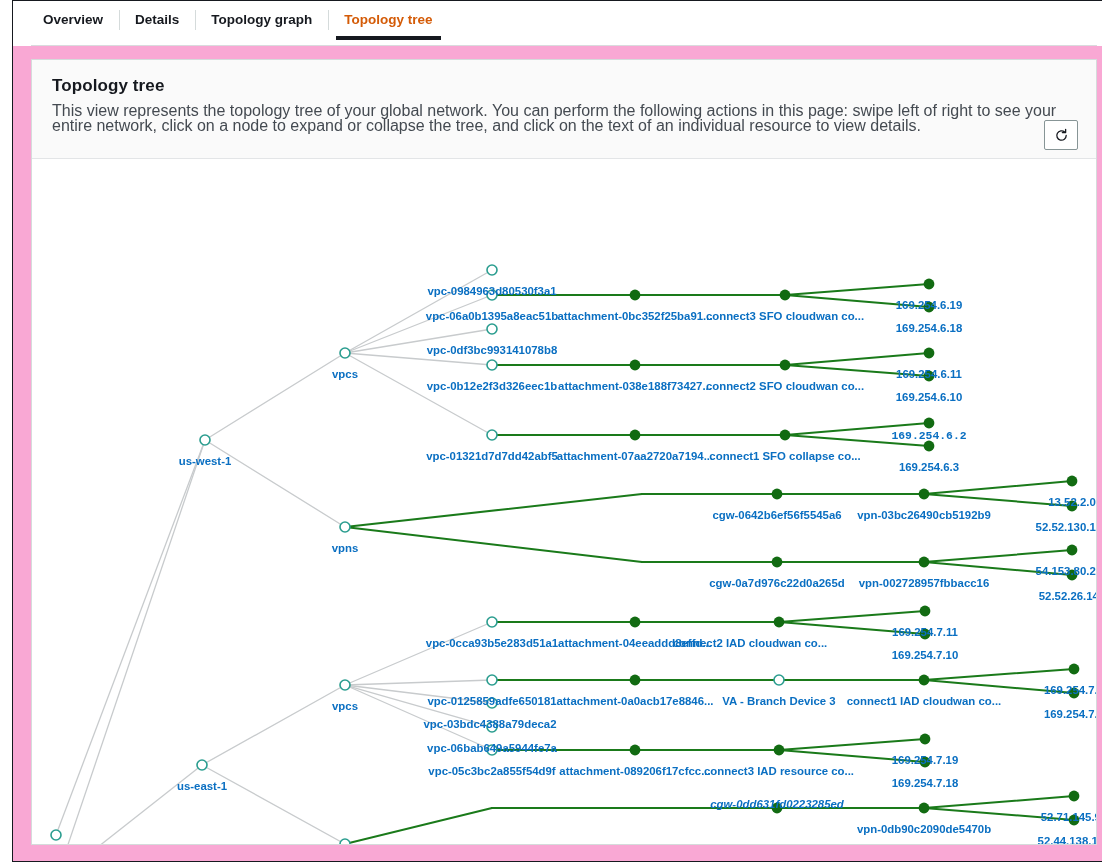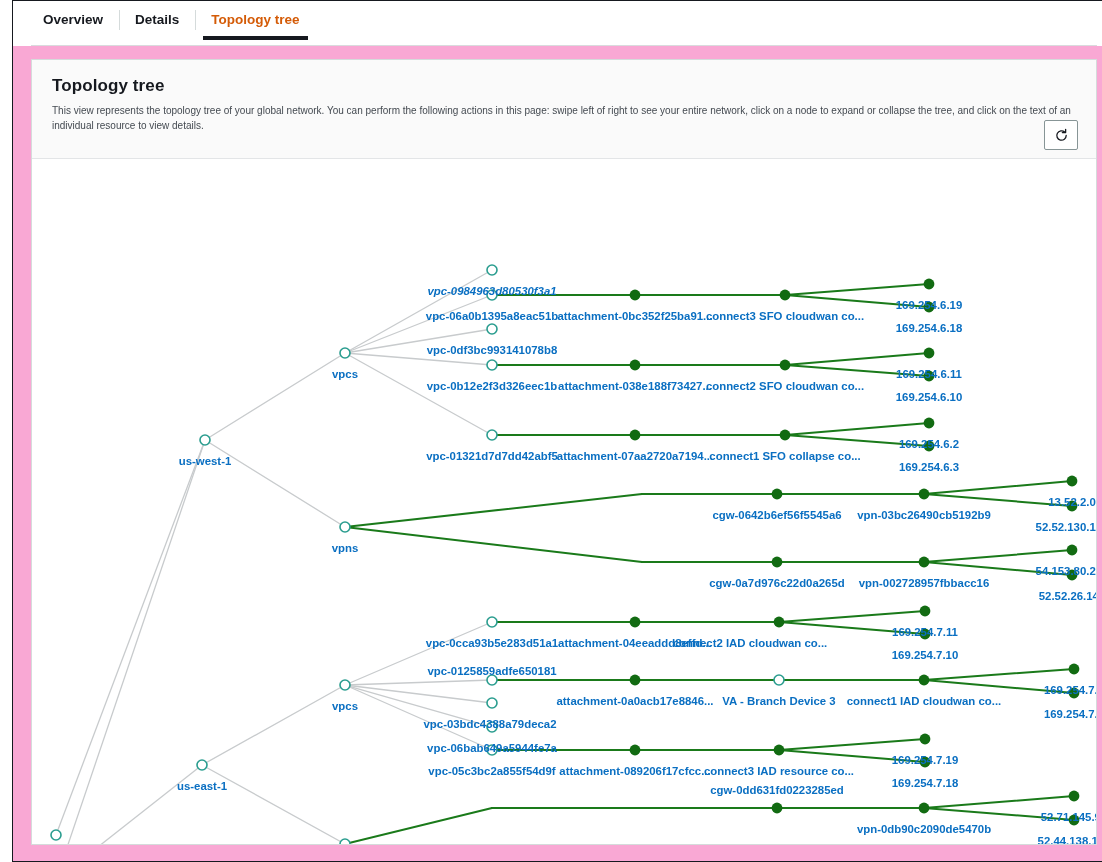--- a/index.html
+++ b/index.html
@@ -64,21 +64,21 @@
     background: #fafafa;
     height: 99px;
     box-sizing: border-box;
     border-bottom: 1px solid #e3e5e7;
   }
   .panel-title {
     font-size: 17px; font-weight: bold; color: #16191f;
     margin: 0 0 7px 0; letter-spacing: .1px;
   }
   .panel-desc {
-    font-size: 10px; line-height: 15px; color: #444a51;
+    font-size: 16px; line-height: 15px; color: #444a51;
     max-width: 1030px;
   }
   .refresh-btn {
     position: absolute; right: 18px; top: 60px;
     width: 32px; height: 28px;
     background: #ffffff;
     border: 1px solid #879596;
     border-radius: 2px;
     display: flex; align-items: center; justify-content: center;
     cursor: pointer;
@@ -126,20 +126,21 @@
   }
 </style>
 </head>
 <body>
 
 <div id="page">
 
   <div class="tabbar">
     <div class="tab">Overview</div>
     <div class="tab">Details</div>
+    <div class="tab">Topology graph</div>
     <div class="tab active">Topology tree</div>
   </div>
   <div class="tabrule"></div>
 
   <div class="panel">
 
     <div class="panel-head">
       <div class="panel-title">Topology tree</div>
       <div class="panel-desc">This view represents the topology tree of your global network. You can perform the following actions in this page: swipe left of right to see your entire network, click on a node to expand or collapse the tree, and click on the text of an individual resource to view details.</div>
       <div class="refresh-btn">
@@ -313,64 +314,64 @@
           <circle cx="892" cy="717" r="5.4" fill="#126b12"></circle>
           <circle cx="1042" cy="705" r="5.4" fill="#126b12"></circle>
           <circle cx="1042" cy="729" r="5.4" fill="#126b12"></circle>
         </svg>
       <div id="labels">
           <div class="nlabel" style="left: 173px; top: 295px;">us-west-1</div>
           <div class="nlabel" style="left: 170px; top: 620px;">us-east-1</div>
           <div class="nlabel" style="left: 313px; top: 208px;">vpcs</div>
           <div class="nlabel" style="left: 313px; top: 382px;">vpns</div>
           <div class="nlabel" style="left: 313px; top: 540px;">vpcs</div>
-          <div class="nlabel" style="left: 460px; top: 125px; font-style: italic;">vpc-0984963d80530f3a1</div>
+          <div class="nlabel" style="left: 460px; top: 125px;">vpc-0984963d80530f3a1</div>
           <div class="nlabel" style="left: 460px; top: 150px;">vpc-06a0b1395a8eac51b</div>
           <div class="nlabel" style="left: 460px; top: 184px;">vpc-0df3bc993141078b8</div>
           <div class="nlabel" style="left: 460px; top: 220px; text-align: center;">vpc-0b12e2f3d326eec1b</div>
           <div class="nlabel" style="left: 460px; top: 290px;">vpc-01321d7d7dd42abf5</div>
           <div class="nlabel" style="left: 603px; top: 150px;">attachment-0bc352f25ba91...</div>
           <div class="nlabel" style="left: 603px; top: 220px;">attachment-038e188f73427...</div>
           <div class="nlabel" style="left: 603px; top: 290px;">attachment-07aa2720a7194...</div>
           <div class="nlabel" style="left: 753px; top: 150px;">connect3 SFO cloudwan co...</div>
           <div class="nlabel" style="left: 753px; top: 220px;">connect2 SFO cloudwan co...</div>
           <div class="nlabel" style="left: 753px; top: 290px;">connect1 SFO collapse co...</div>
           <div class="nlabel" style="left: 897px; top: 139px;">169.254.6.19</div>
           <div class="nlabel" style="left: 897px; top: 162px;">169.254.6.18</div>
           <div class="nlabel" style="left: 897px; top: 208px;">169.254.6.11</div>
           <div class="nlabel" style="left: 897px; top: 231px;">169.254.6.10</div>
-          <div class="nlabel" style="left: 897px; top: 278px;">169.254.6.2</div>
+          <div class="nlabel" style="left: 897px; top: 270px; font-family: Liberation Mono, monospace;">169.254.6.2</div>
           <div class="nlabel" style="left: 897px; top: 301px;">169.254.6.3</div>
           <div class="nlabel" style="left: 745px; top: 349px;">cgw-0642b6ef56f5545a6</div>
           <div class="nlabel" style="left: 892px; top: 349px;">vpn-03bc26490cb5192b9</div>
           <div class="nlabel" style="left: 1040px; top: 336px;">13.52.2.0</div>
           <div class="nlabel" style="left: 1040px; top: 361px;">52.52.130.188</div>
           <div class="nlabel" style="left: 745px; top: 417px;">cgw-0a7d976c22d0a265d</div>
           <div class="nlabel" style="left: 892px; top: 417px;">vpn-002728957fbbacc16</div>
           <div class="nlabel" style="left: 1040px; top: 405px;">54.153.80.223</div>
           <div class="nlabel" style="left: 1040px; top: 430px;">52.52.26.147</div>
           <div class="nlabel" style="left: 460px; top: 477px;">vpc-0cca93b5e283d51a1</div>
-          <div class="nlabel" style="left: 460px; top: 505px;">vpc-0125859adfe650181</div>
+          <div class="nlabel" style="left: 460px; top: 535px;">vpc-0125859adfe650181</div>
           <div class="nlabel" style="left: 458px; top: 558px;">vpc-03bdc4388a79deca2</div>
           <div class="nlabel" style="left: 460px; top: 582px;">vpc-06bab649a5944fe7a</div>
           <div class="nlabel" style="left: 460px; top: 605px;">vpc-05c3bc2a855f54d9f</div>
           <div class="nlabel" style="left: 603px; top: 477px;">attachment-04eeaddd8effd...</div>
           <div class="nlabel" style="left: 603px; top: 535px;">attachment-0a0acb17e8846...</div>
           <div class="nlabel" style="left: 603px; top: 605px;">attachment-089206f17cfcc...</div>
           <div class="nlabel" style="left: 718px; top: 477px;">connect2 IAD cloudwan co...</div>
           <div class="nlabel" style="left: 747px; top: 535px;">VA - Branch Device 3</div>
           <div class="nlabel" style="left: 892px; top: 535px;">connect1 IAD cloudwan co...</div>
           <div class="nlabel" style="left: 747px; top: 605px;">connect3 IAD resource co...</div>
           <div class="nlabel" style="left: 893px; top: 466px;">169.254.7.11</div>
           <div class="nlabel" style="left: 893px; top: 489px;">169.254.7.10</div>
           <div class="nlabel" style="left: 1042px; top: 524px;">169.254.7.3</div>
           <div class="nlabel" style="left: 1042px; top: 548px;">169.254.7.2</div>
           <div class="nlabel" style="left: 893px; top: 594px; text-align: right;">169.254.7.19</div>
           <div class="nlabel" style="left: 893px; top: 617px;">169.254.7.18</div>
-          <div class="nlabel" style="left: 745px; top: 624px;">cgw-0dd631fd0223285ed</div>
+          <div class="nlabel" style="left: 745px; top: 638px; font-style: italic;">cgw-0dd631fd0223285ed</div>
           <div class="nlabel" style="left: 892px; top: 663px;">vpn-0db90c2090de5470b</div>
           <div class="nlabel" style="left: 1042px; top: 651px;">52.71.145.92</div>
           <div class="nlabel" style="left: 1042px; top: 675px;">52.44.138.197</div>
         </div>
     </div>
 
   </div>
 </div>
 
 </body></html>

